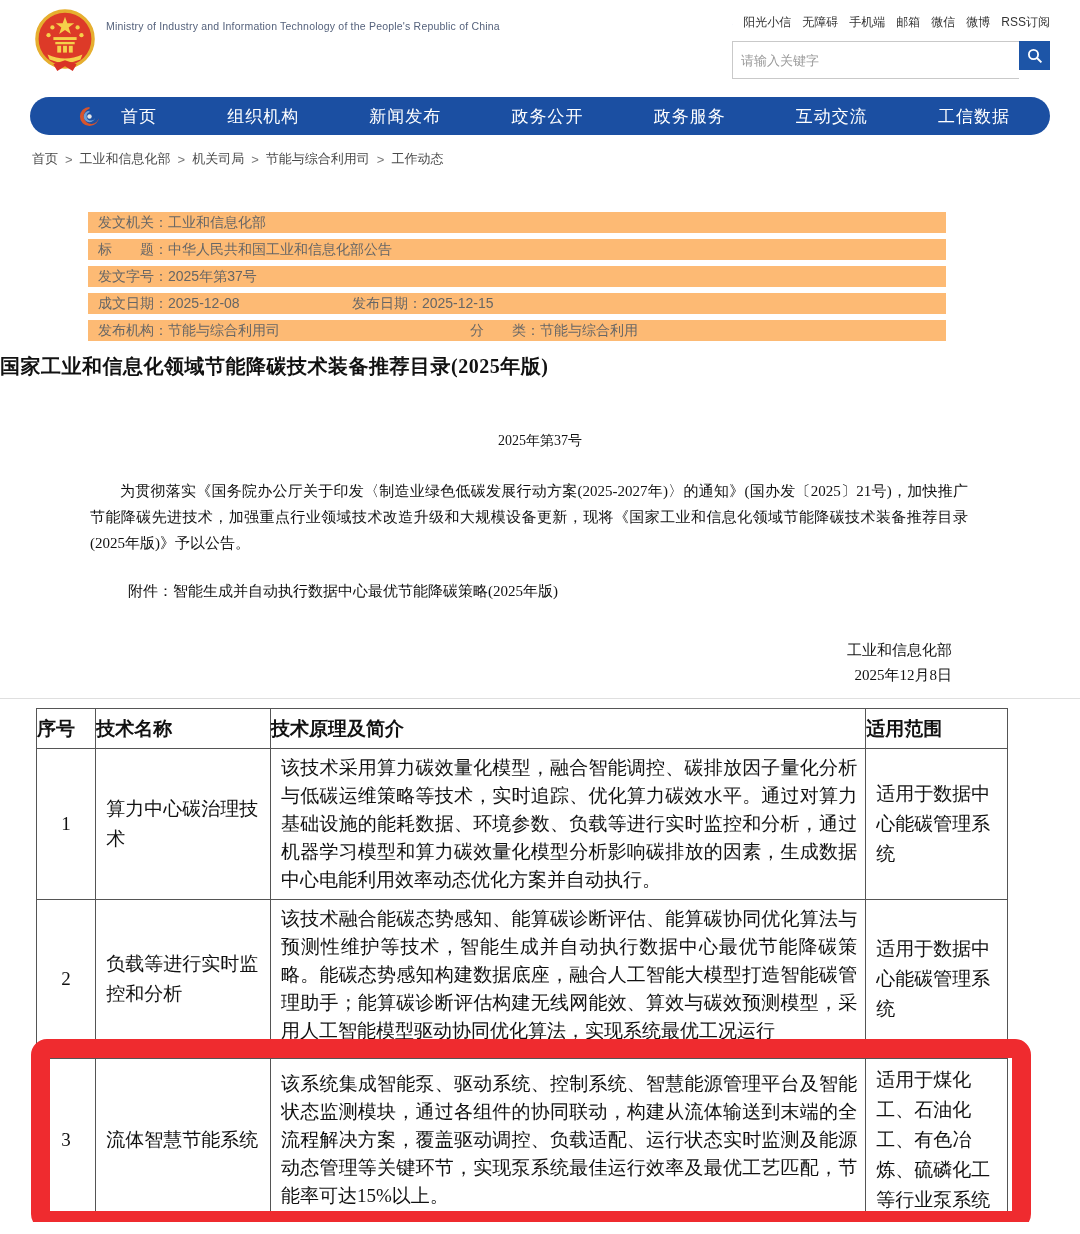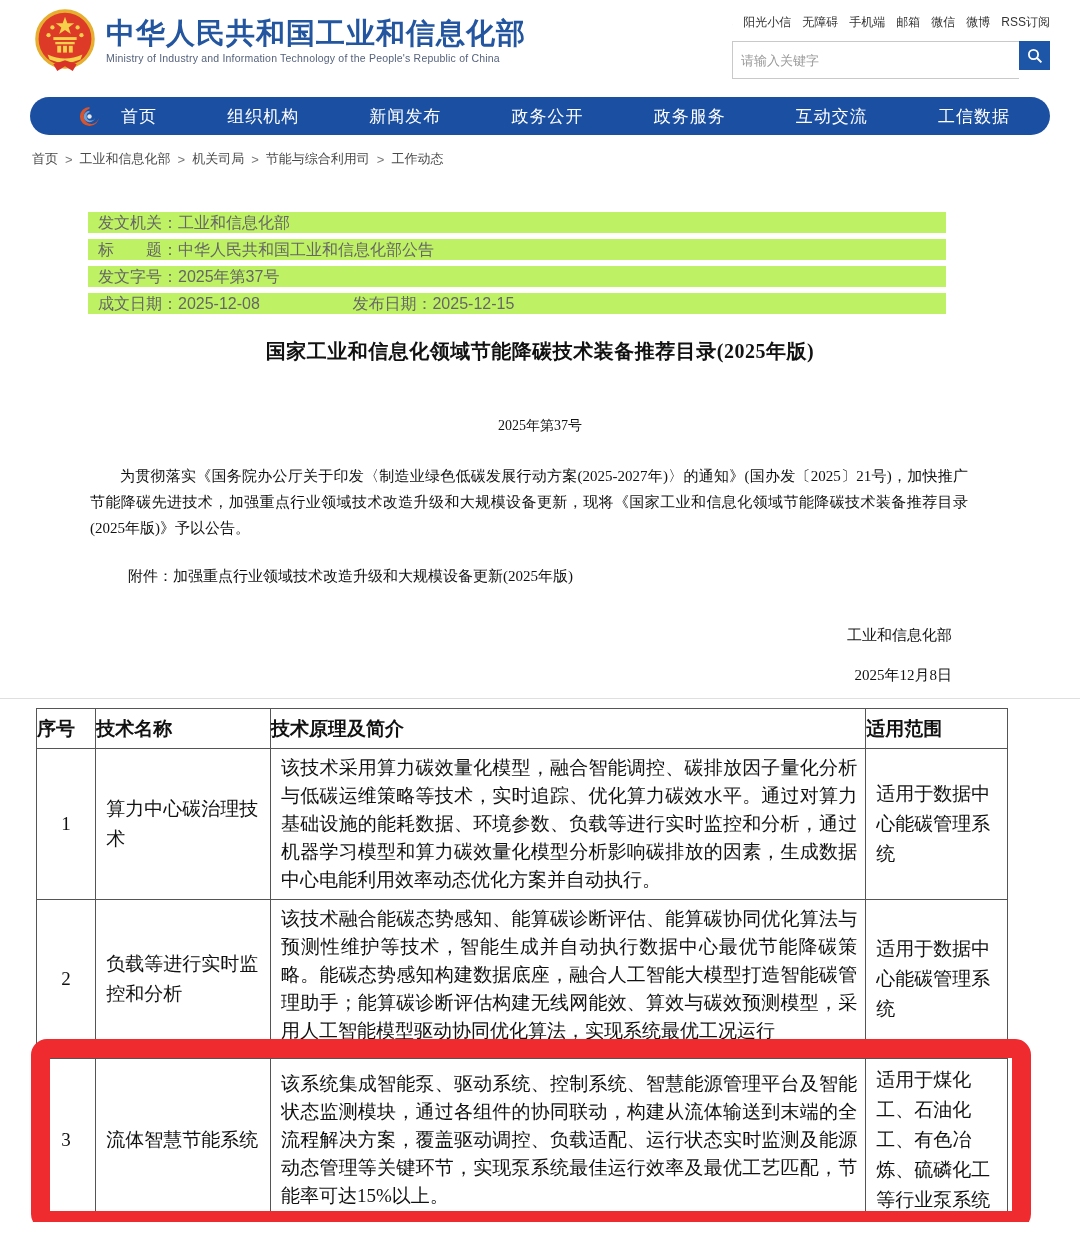--- a/index.html
+++ b/index.html
@@ -28,34 +28,34 @@
   .nav-items { flex:1; display:flex; justify-content:space-between; align-items:center; }
   .nav-item { color:#fff; font-size:17px; letter-spacing:1px; cursor:pointer; white-space:nowrap; }
 
   
   .crumb { margin:15px 0 0 32px; font-size:13px; color:#4a4a4a; display:flex; gap:7px; align-items:center; }
   .crumb .item { cursor:pointer; }
   .crumb .sep { color:#777; }
 
   
   .meta { margin:44px 0 0 88px; width:858px; }
-  .meta-row { background:#bef264; height:21px; line-height:21px; font-size:16px; color:#666; padding-left:10px; margin-bottom:6px; white-space:nowrap; }
+  .meta-row { background:#fdba74; height:21px; line-height:21px; font-size:14px; color:#666; padding-left:10px; margin-bottom:6px; white-space:nowrap; }
   .meta-label { color:#666; }
   .pair1-w250 { display:inline-block; width:250px; }
   .pair1-w368 { display:inline-block; width:368px; }
 
   
   .doc { font-family:"Liberation Serif","DejaVu Serif",serif; color:#111; }
-  .doc-title { text-align:center; font-size:20px; font-weight:bold; margin-top:24px; letter-spacing:.5px; }
+  .doc-title { text-align:left; font-size:20px; font-weight:bold; margin-top:12px; letter-spacing:.5px; }
   .doc-no { text-align:center; font-size:14px; margin-top:52px; }
   .doc-para { margin:28px 112px 0 90px; font-size:15px; line-height:26px; text-align:justify; text-indent:2em; }
   .doc-attach { margin:26px 0 0 128px; font-size:15px; }
   .doc-sign { text-align:right; margin-right:128px; font-size:15px; }
   .sign-org { margin-top:40px; }
-  .sign-date { margin-top:21px; }
+  .sign-date { margin-top:6px; }
   .divider { border:none; border-top:1px solid #dfdfdf; margin-top:13px; }
 
   
   .section-title { font-family:"Liberation Serif","DejaVu Serif",serif; font-weight:bold; font-size:19px; color:#111; margin:24px 0 0 35px; letter-spacing:2px; }
   .table-wrap { position:relative; margin:9px 0 0 36px; width:972px; }
   table.tech { border-collapse:collapse; table-layout:fixed; width:972px; font-family:"Liberation Serif","DejaVu Serif",serif; color:#111; }
   table.tech th, table.tech td { border:1px solid #555; padding:0; }
   table.tech th { height:40px; font-size:19px; font-weight:600; text-align:left; }
   .cell-no { text-align:center; font-size:19px; vertical-align:middle; }
   .cell-name .pad, .cell-scope .pad { padding:6px 8px 6px 10px; font-size:19px; line-height:30px; }
@@ -87,21 +87,20 @@
           <circle cx="49" cy="28" r="2.2" fill="#f5d04a"></circle>
         <rect x="20" y="30" width="24" height="3" fill="#f5d04a"></rect>
         <rect x="22" y="35" width="20" height="2.4" fill="#f5d04a"></rect>
         <rect x="24" y="39" width="4" height="7" fill="#f5d04a"></rect>
           <rect x="30" y="39" width="4" height="7" fill="#f5d04a"></rect>
           <rect x="36" y="39" width="4" height="7" fill="#f5d04a"></rect>
         <path d="M14 48 Q32 56 50 48 L48 53 Q32 60 16 53 Z" fill="#f5d04a"></path>
         <path d="M20 58 L32 54 L44 58 L40 65 L32 60 L24 65 Z" fill="#d93226"></path>
       </svg>
       <div class="titles">
-        <div class="site-title" data-name="site-title">中华人民共和国工业和信息化部</div>
         <div class="site-sub" data-name="site-subtitle">Ministry of Industry and Information Technology of the People's Republic of China</div>
       </div>
     </div>
     <div class="hdr-right" data-name="header-tools">
       <div class="quick-links" data-name="quick-links">
         <svg class="dot-icon" data-name="assistant-icon" viewBox="0 0 10 12">
           <circle cx="5" cy="4.5" r="4.2" fill="#3f72c8"></circle>
             <path d="M4 8.5 L5.4 11.5 L6.4 8.3 Z" fill="#7fa6e0"></path>
         </svg>
         <span data-name="quick-link-sunshine">阳光小信</span>
@@ -160,27 +159,31 @@
     <div class="meta-row" data-name="meta-row-title">
       <span class="meta-label" data-name="meta-label">标　　题：</span><span class="meta-value" data-name="meta-value">中华人民共和国工业和信息化部公告</span>
     </div>
     <div class="meta-row" data-name="meta-row-doc-no">
       <span class="meta-label" data-name="meta-label">发文字号：</span><span class="meta-value" data-name="meta-value">2025年第37号</span>
     </div>
     <div class="meta-row" data-name="meta-row-dates">
       <span class="pair1-w250"><span class="meta-label" data-name="meta-label">成文日期：</span><span class="meta-value" data-name="meta-value">2025-12-08</span></span>
       <span><span class="meta-label" data-name="meta-label">发布日期：</span><span class="meta-value" data-name="meta-value">2025-12-15</span></span>
     </div>
+    <div class="meta-row" data-name="meta-row-org-category">
+      <span class="pair1-w368"><span class="meta-label" data-name="meta-label">发布机构：</span><span class="meta-value" data-name="meta-value">节能与综合利用司</span></span>
+      <span><span class="meta-label" data-name="meta-label">分　　类：</span><span class="meta-value" data-name="meta-value">节能与综合利用</span></span>
+    </div>
   </div>
 
   <div class="doc" data-name="document-body">
     <div class="doc-title" data-name="document-title">国家工业和信息化领域节能降碳技术装备推荐目录(2025年版)</div>
     <div class="doc-no" data-name="document-number">2025年第37号</div>
     <div class="doc-para" data-name="document-paragraph">为贯彻落实《国务院办公厅关于印发〈制造业绿色低碳发展行动方案(2025-2027年)〉的通知》(国办发〔2025〕21号)，加快推广节能降碳先进技术，加强重点行业领域技术改造升级和大规模设备更新，现将《国家工业和信息化领域节能降碳技术装备推荐目录(2025年版)》予以公告。</div>
-    <div class="doc-attach" data-name="attachment-line">附件：加强重点行业领域技术改造升级和大规模设备更新(2025年版)</div>
+    <div class="doc-attach" data-name="attachment-line">附件：智能生成并自动执行数据中心最优节能降碳策略(2025年版)</div>
     <div class="doc-sign sign-org" data-name="signature-org">工业和信息化部</div>
     <div class="doc-sign sign-date" data-name="signature-date">2025年12月8日</div>
   </div>
 
   <hr class="divider" data-name="section-divider">
 
 
   <div class="table-wrap" data-name="tech-table-wrap">
     <table class="tech" data-name="tech-table">
       <colgroup>

